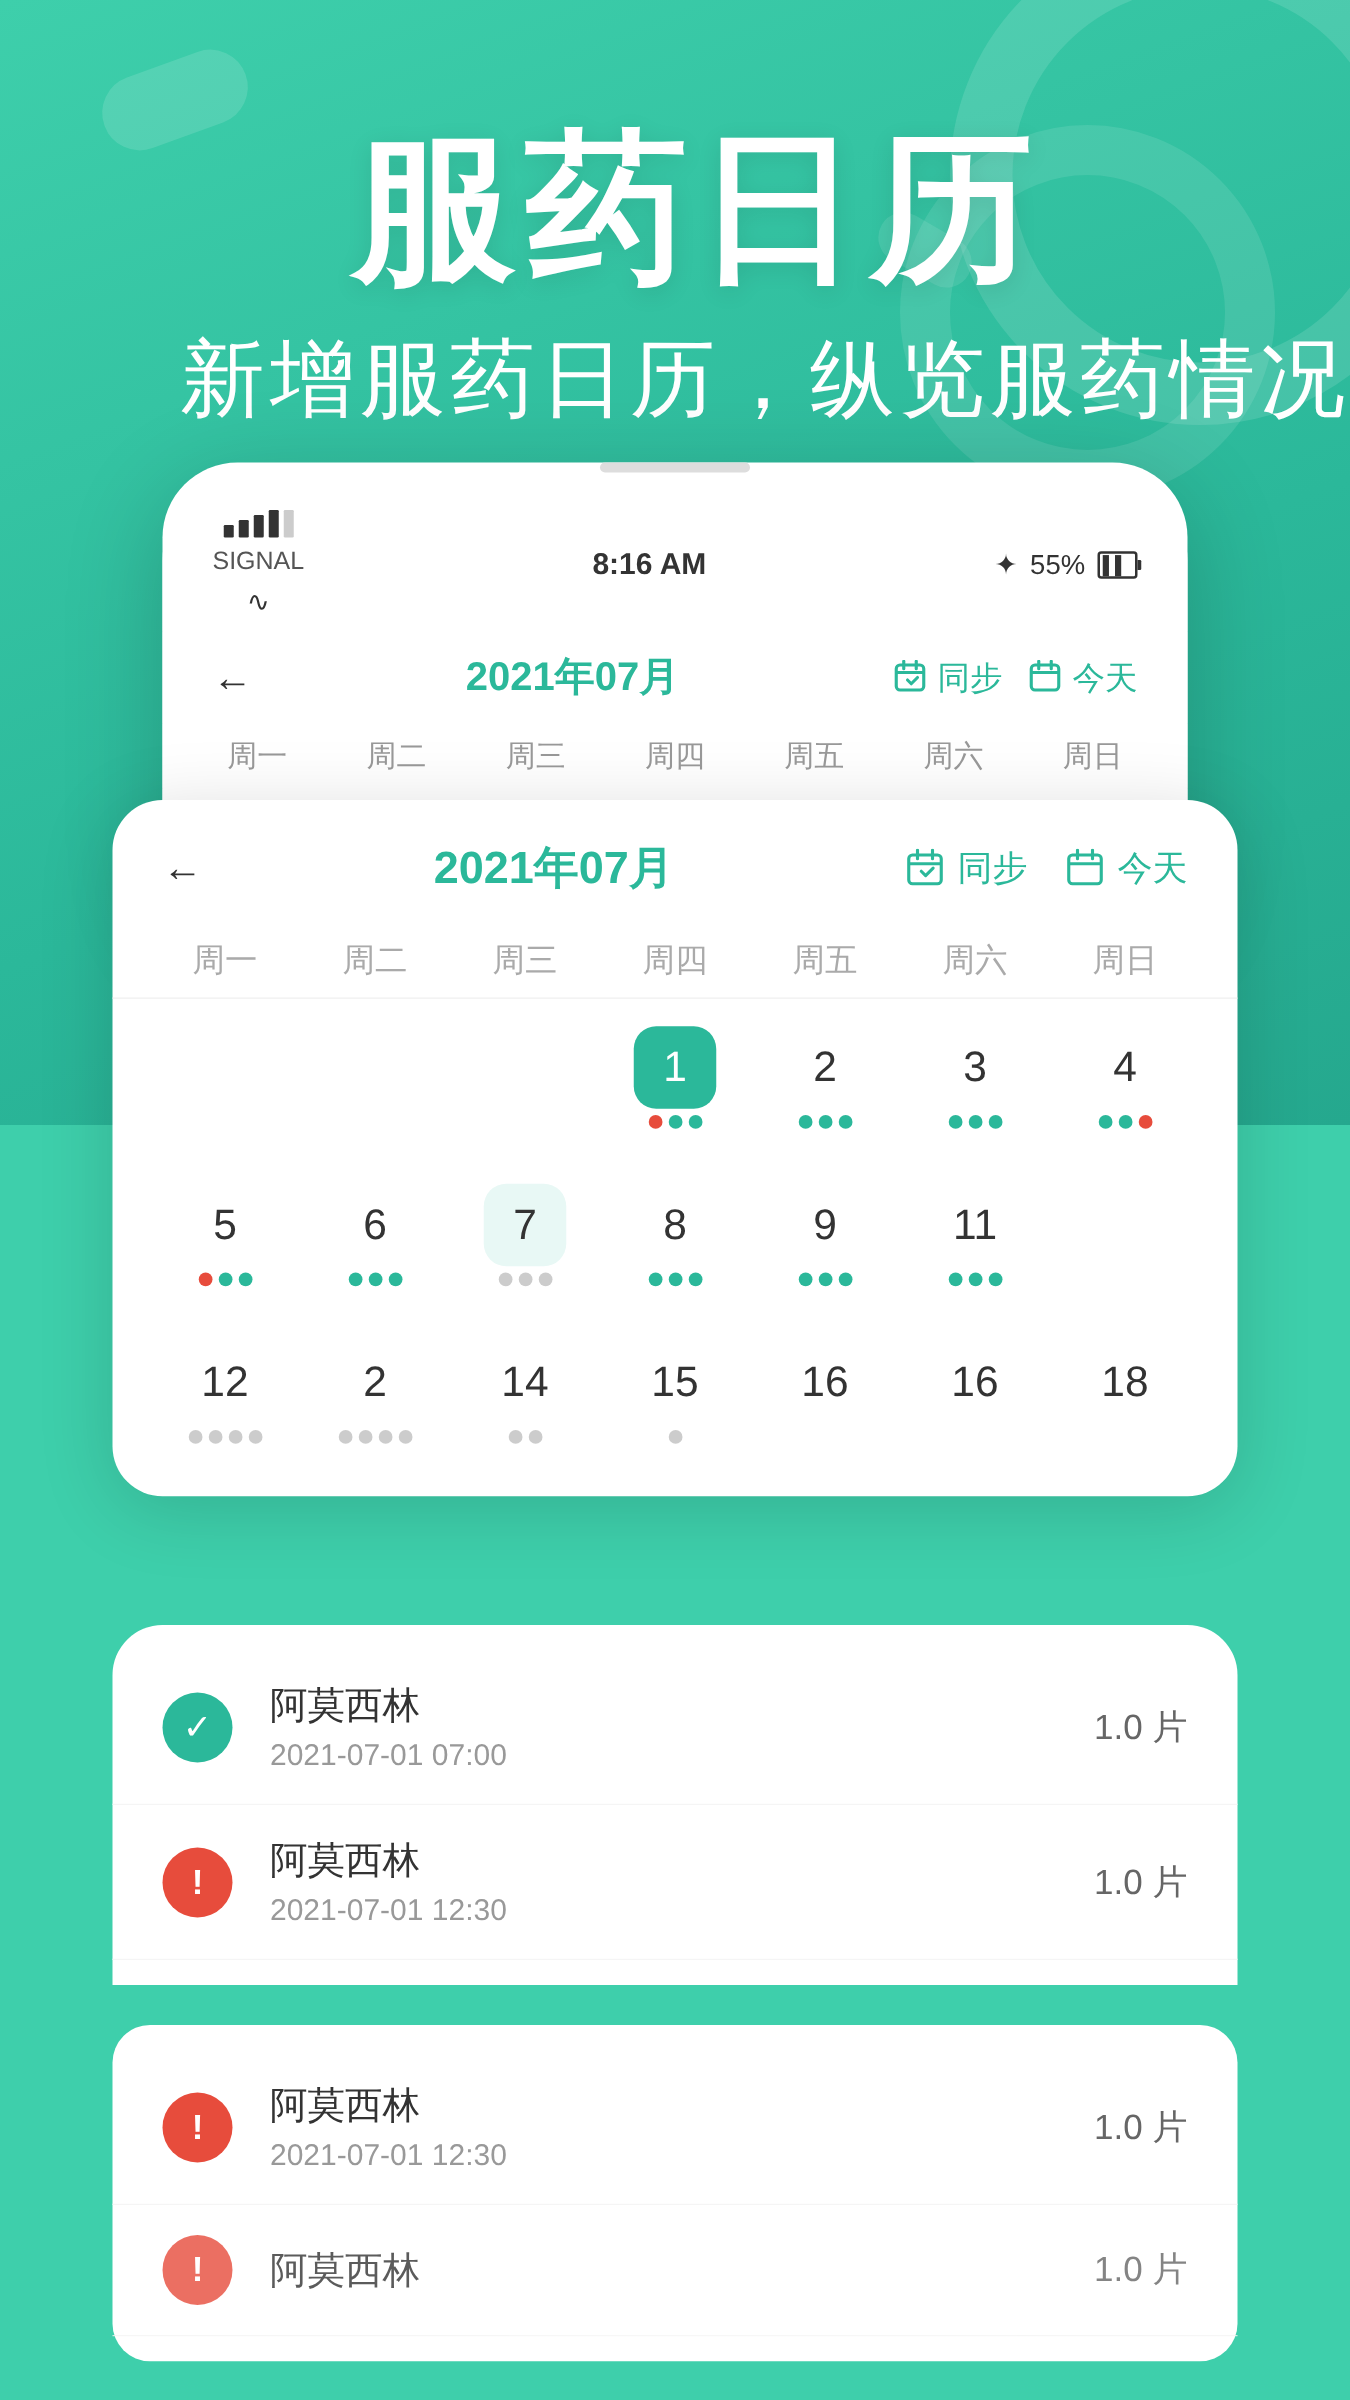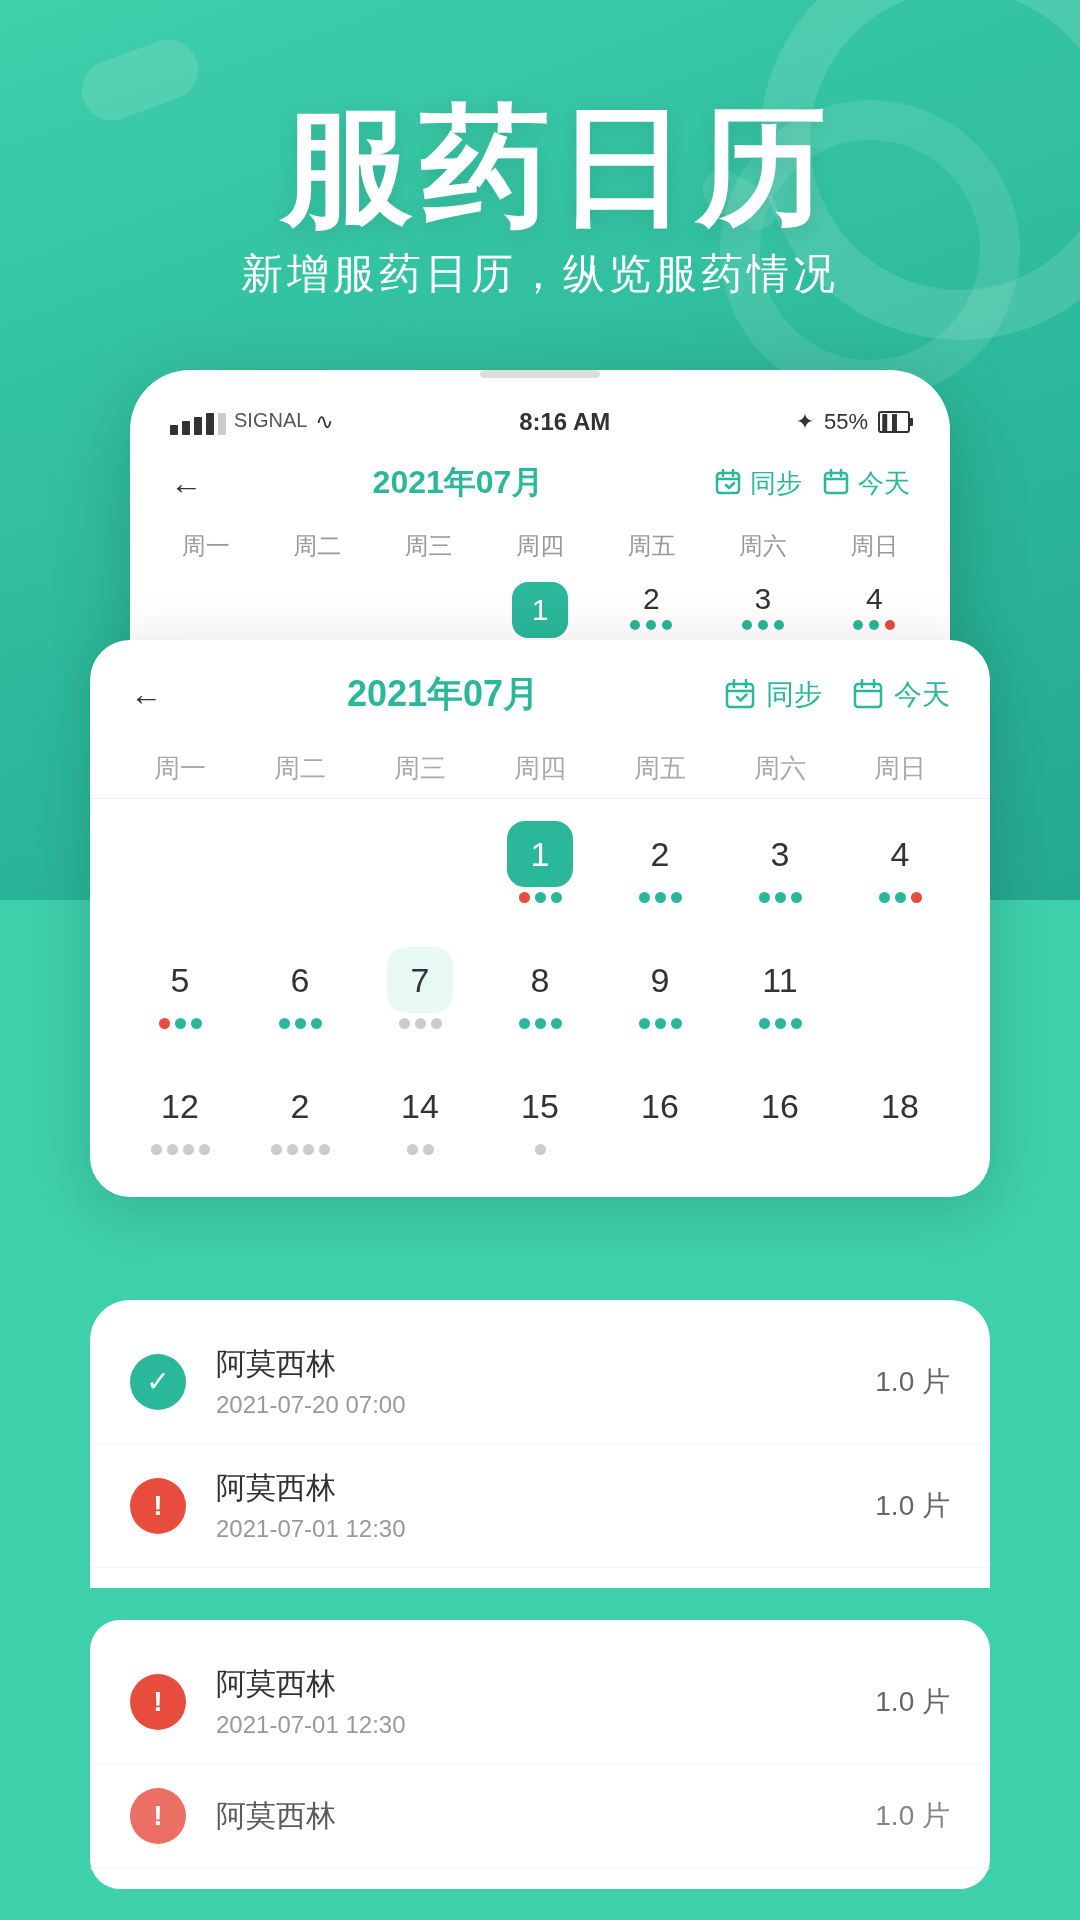--- a/index.html
+++ b/index.html
@@ -68,25 +68,25 @@
       color: white;
       font-size: 130px;
       font-weight: 900;
       letter-spacing: 8px;
       text-shadow: 0 4px 20px rgba(0,0,0,0.1);
       z-index: 10;
       margin-left: 36px;
     }
     .hero-subtitle {
       position: absolute;
-      top: 246px;
+      top: 258px;
       left: 0; right: 0;
-      text-align: center;
+      text-align: right;
       color: white;
-      font-size: 42px;
+      font-size: 68px;
       font-weight: 500;
       letter-spacing: 4px;
       z-index: 10;
     }
 
     
     .phone-mockup {
       position: absolute;
       top: 370px;
       left: 50%;
@@ -103,21 +103,21 @@
     .status-bar {
       display: flex;
       justify-content: space-between;
       align-items: center;
       padding: 20px 40px 10px;
       background: white;
       border-radius: 60px 60px 0 0;
       font-size: 22px;
       color: #333;
     }
-    .status-left { display: flex; gap: 8px; }
+    .status-left { display: flex; align-items: center; gap: 8px; flex-direction: column; }
     .status-center { font-weight: 600; font-size: 24px; }
     .status-right { display: flex; align-items: center; gap: 10px; font-size: 22px; }
 
     
     .notch-handle {
       width: 120px; height: 8px;
       background: #ddd;
       border-radius: 4px;
       margin: 0 auto 10px;
     }
@@ -664,21 +664,21 @@
 </div>
 
 <div class="medicine-list">
 
   <div class="med-item">
     <div class="med-icon med-icon-check">
       <span class="checkmark">✓</span>
     </div>
     <div class="med-info">
       <div class="med-name">阿莫西林</div>
-      <div class="med-time">2021-07-20 07:00</div>
+      <div class="med-time">2021-07-01 07:00</div>
     </div>
     <div class="med-dosage">1.0 片</div>
   </div>
 
   <div class="med-item">
     <div class="med-icon med-icon-alert">
       <span class="alertmark">!</span>
     </div>
     <div class="med-info">
       <div class="med-name">阿莫西林</div>

